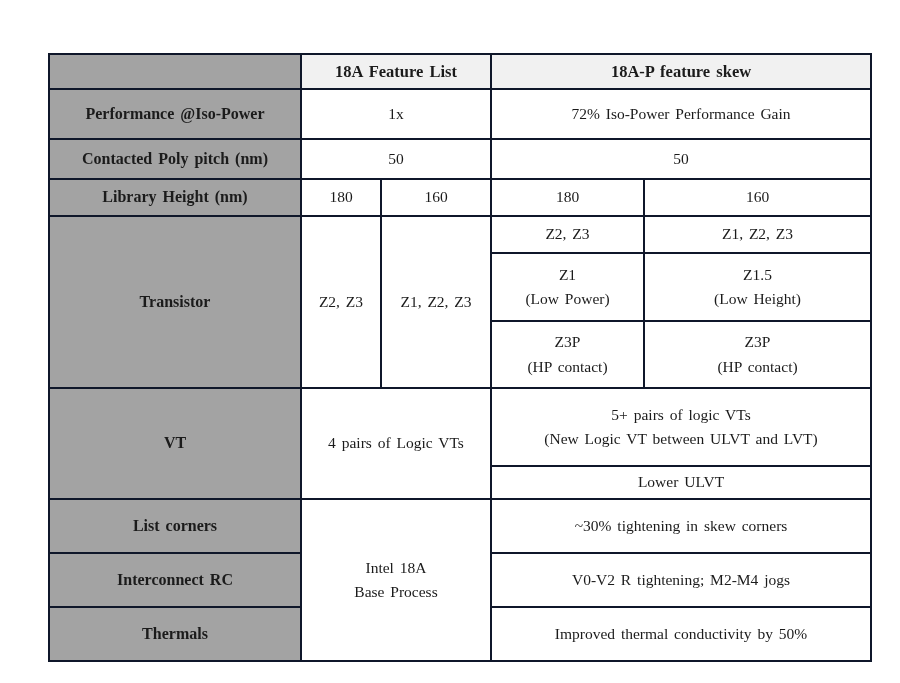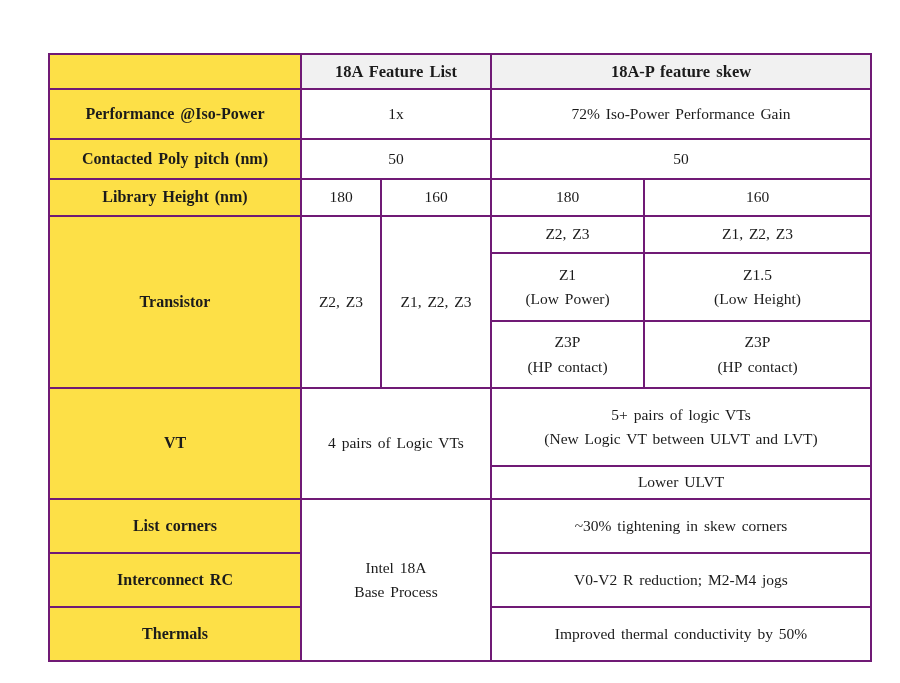--- a/index.html
+++ b/index.html
@@ -19,33 +19,33 @@
     left: 48px;
     top: 53px;
   }
   table.feature-table {
     border-collapse: collapse;
     table-layout: fixed;
     width: 822px;
   }
   .feature-table th,
   .feature-table td {
-    border: 2px solid #701a75;
+    border: 2px solid #0f172a;
     padding: 2px 4px;
     text-align: center;
     vertical-align: middle;
     font-size: 15.5px;
     color: #1b1b1b;
     line-height: 1.55;
     white-space: pre-line;
     word-spacing: 2px;
     overflow: hidden;
   }
   .feature-table .lbl {
-    background: #fde047;
+    background: #a3a3a3;
     font-weight: bold;
     font-size: 16px;
   }
   .feature-table th {
     background: #f1f1f1;
     font-weight: bold;
     font-size: 16.5px;
   }
 </style>
 </head>
@@ -118,21 +118,21 @@
       </tr>
 
       <tr style="height:54px">
         <td class="lbl">List corners</td>
         <td colspan="2" rowspan="3">Intel 18A
 Base Process</td>
         <td colspan="2">~30% tightening in skew corners</td>
       </tr>
       <tr style="height:54px">
         <td class="lbl">Interconnect RC</td>
-        <td colspan="2">V0-V2 R reduction; M2-M4 jogs</td>
+        <td colspan="2">V0-V2 R tightening; M2-M4 jogs</td>
       </tr>
       <tr style="height:54px">
         <td class="lbl">Thermals</td>
         <td colspan="2">Improved thermal conductivity by 50%</td>
       </tr>
     </tbody>
   </table>
 </div>
 
 </body></html>

